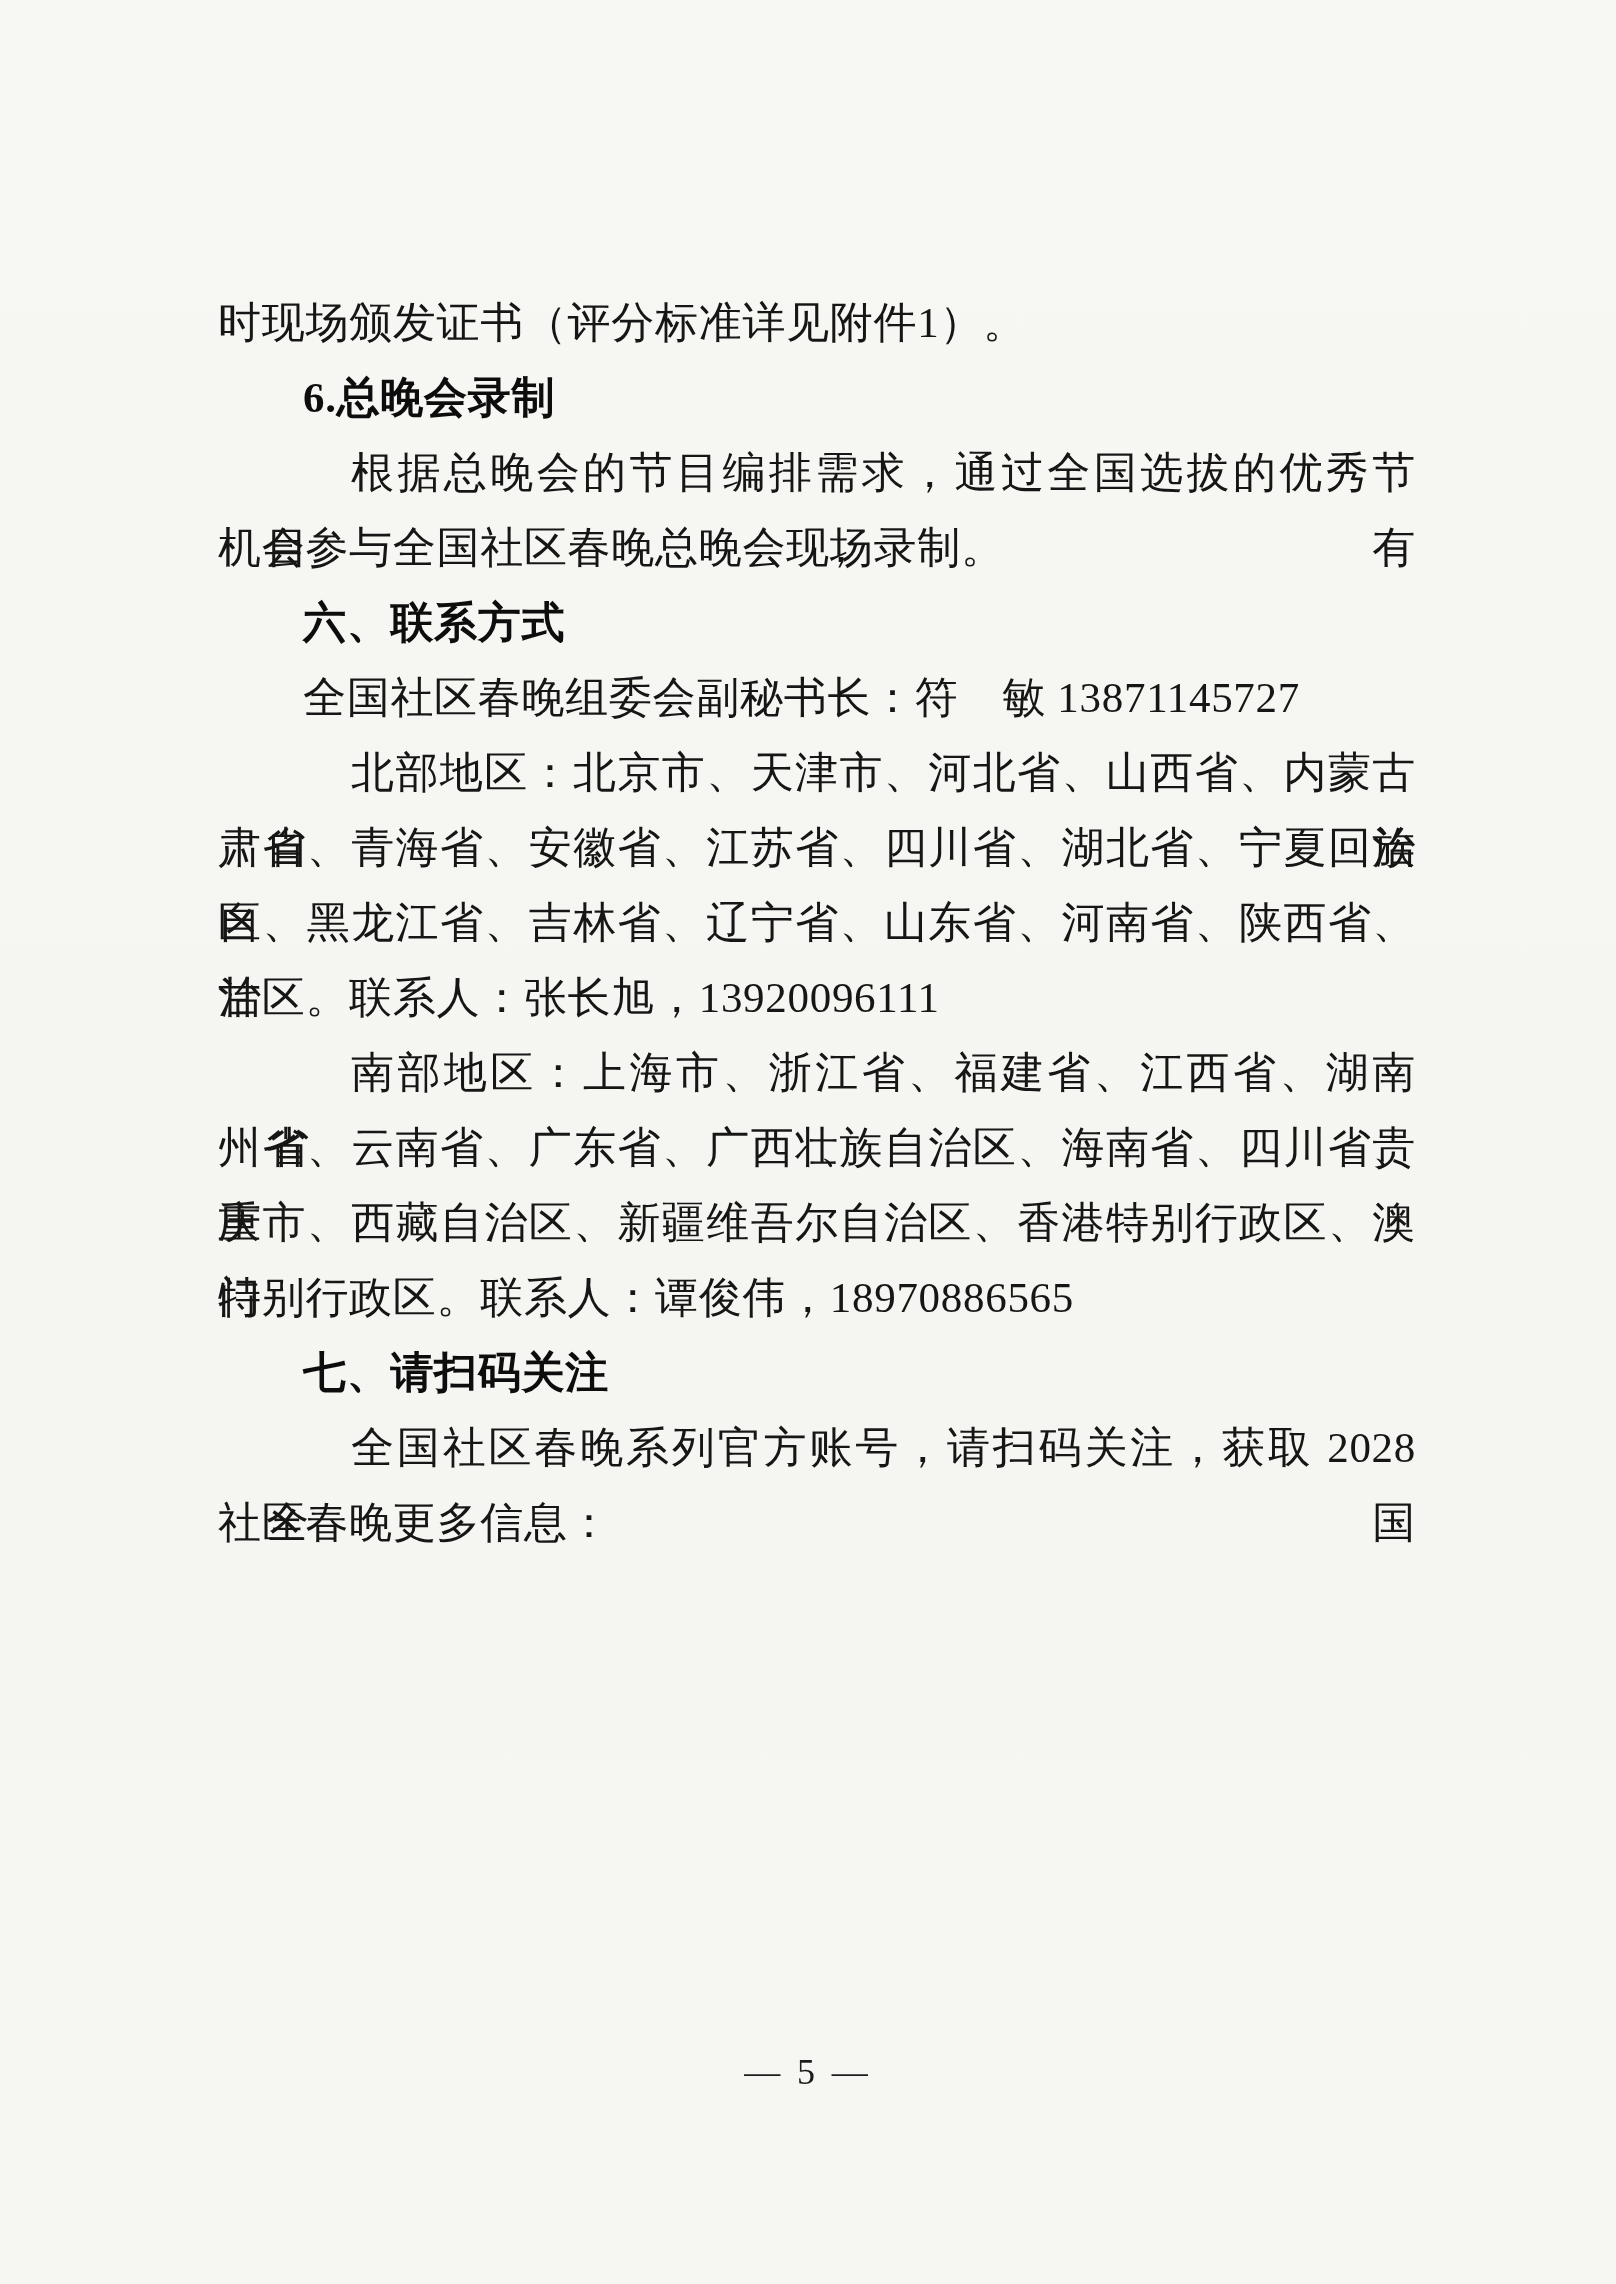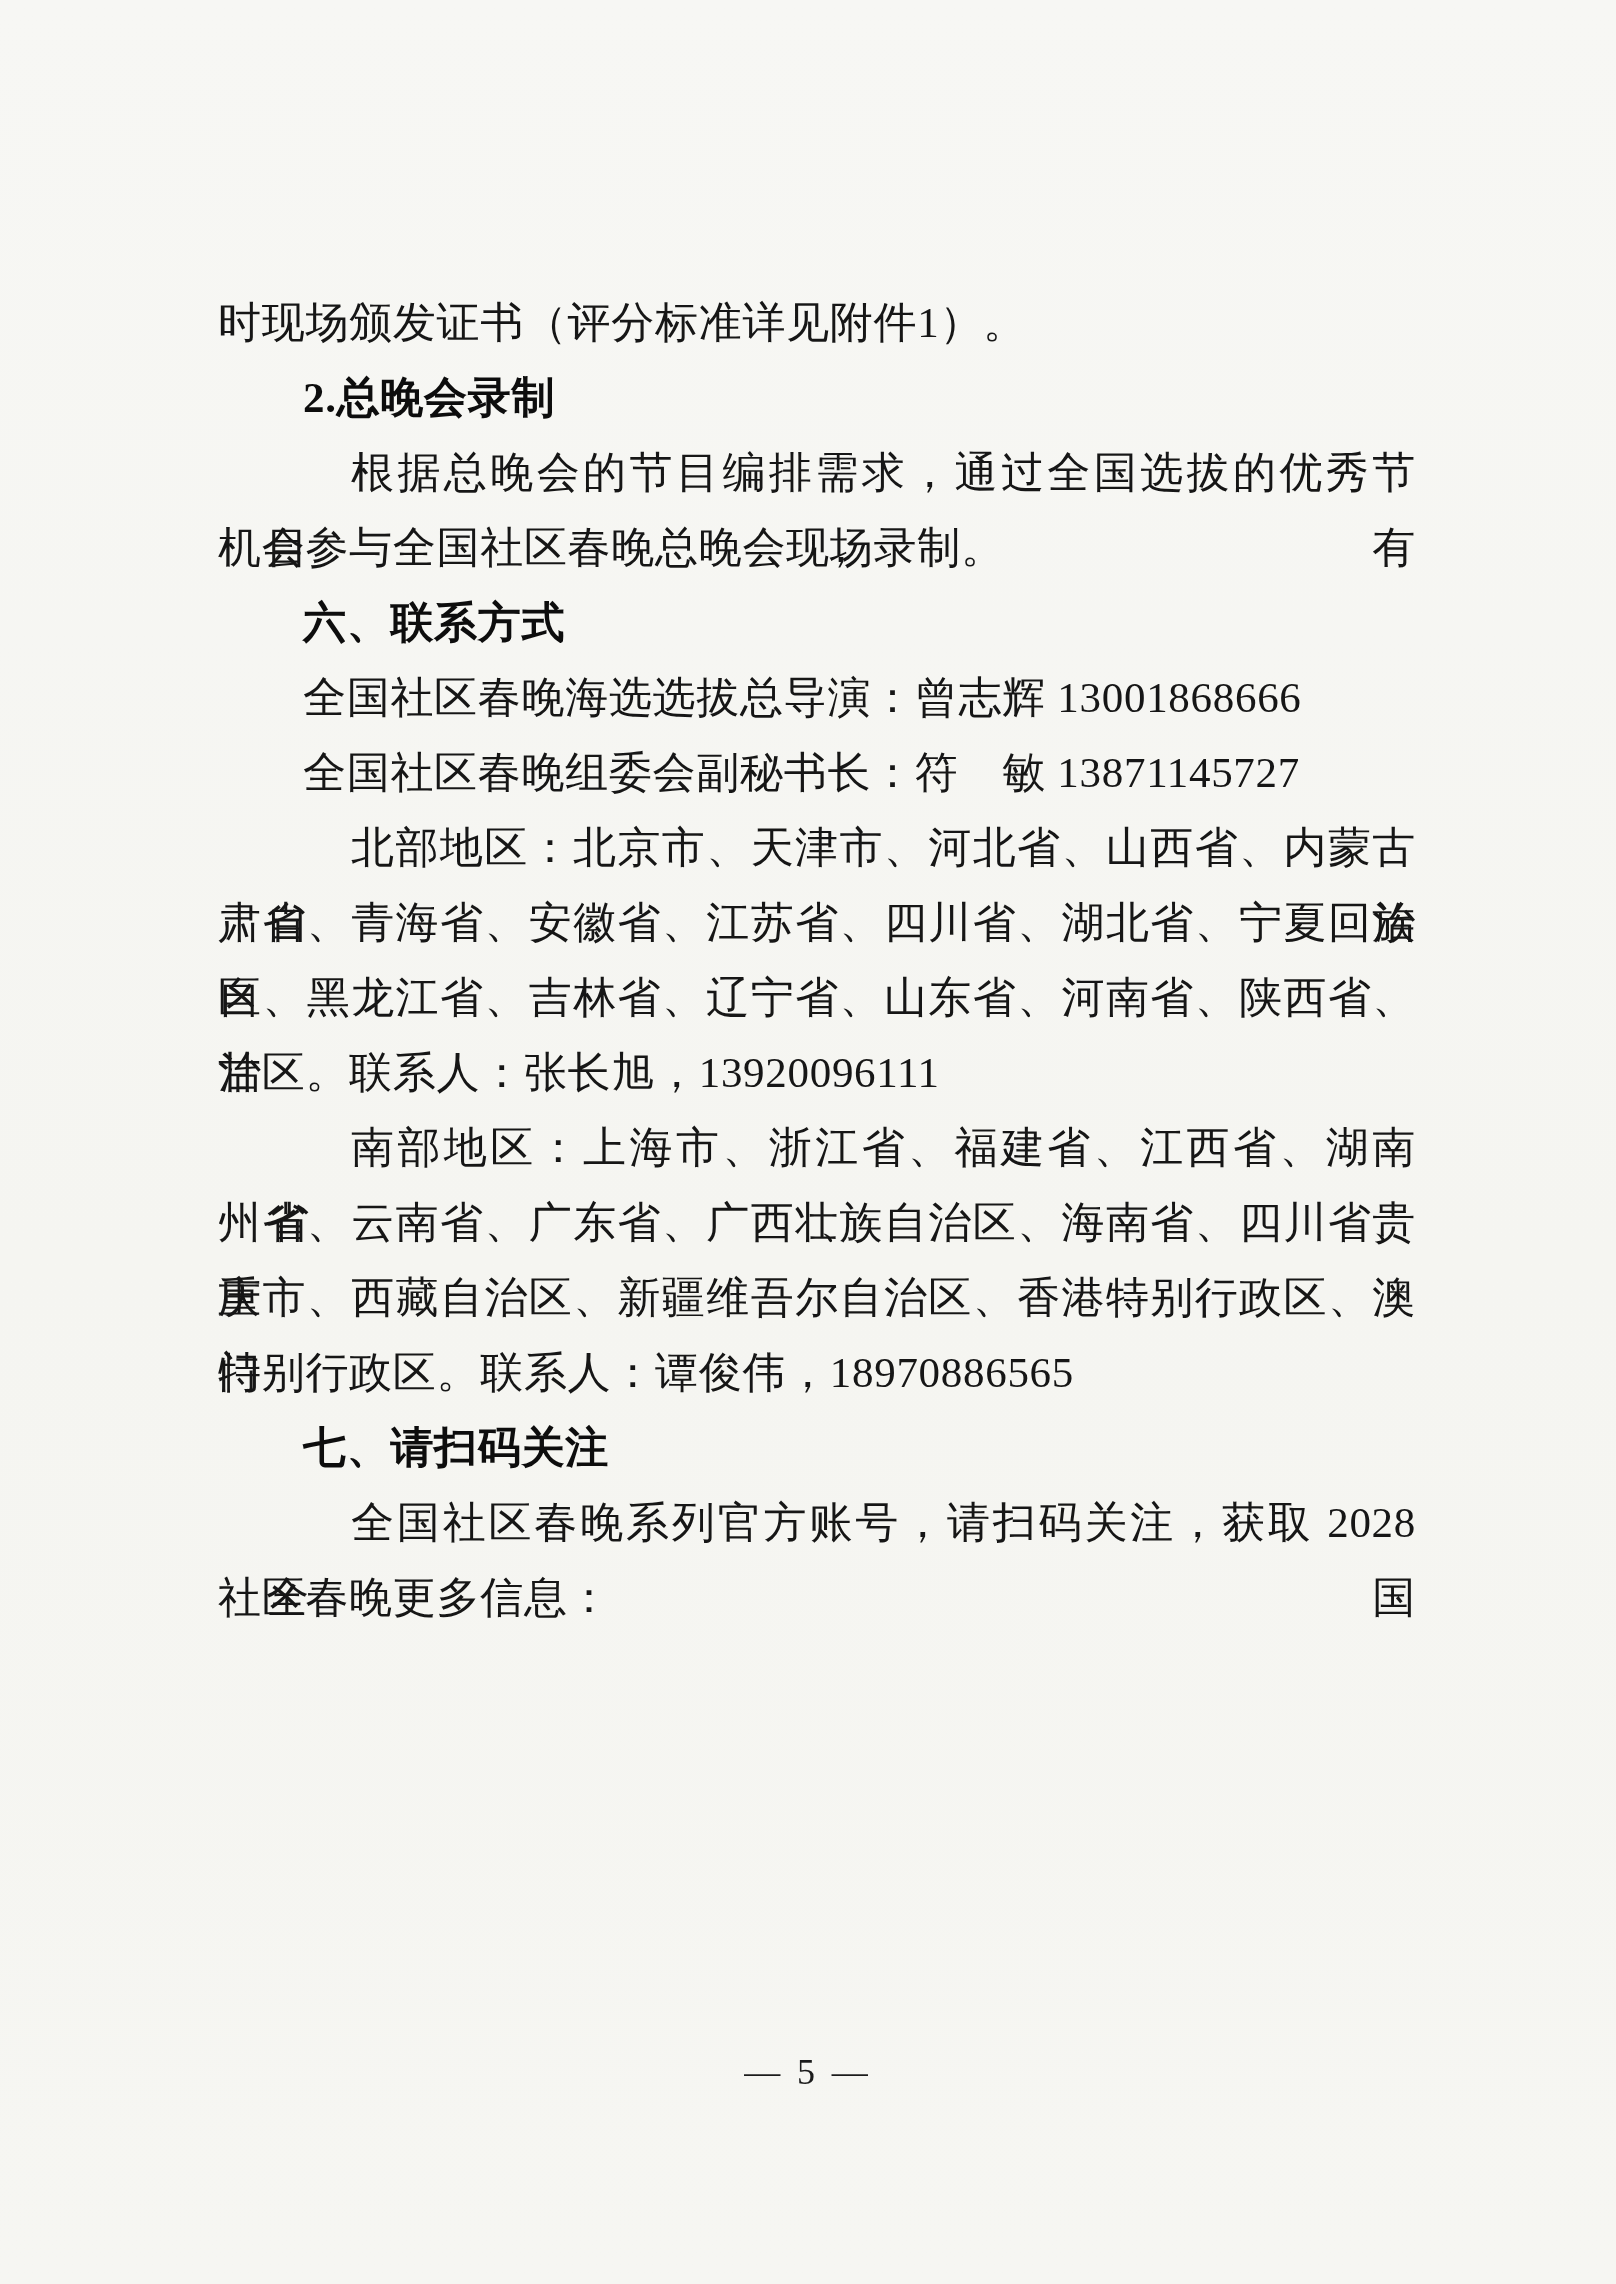--- a/index.html
+++ b/index.html
@@ -62,25 +62,24 @@
     color: #1b1b1b;
     letter-spacing: 3.9px;
   }
 </style>
 </head>
 <body>
 
 <div class="page">
   <div class="doc-body">
     <p class="line">时现场颁发证书（评分标准详见附件1）。</p>
-    <p class="line indent bold">2.总晚会录制</p>
+    <p class="line indent bold">6.总晚会录制</p>
     <p class="line indent fill">根据总晚会的节目编排需求，通过全国选拔的优秀节目，有</p>
     <p class="line">机会参与全国社区春晚总晚会现场录制。</p>
     <p class="line indent bold">六、联系方式</p>
-    <p class="line indent">全国社区春晚海选选拔总导演：曾志辉 13001868666</p>
     <p class="line indent">全国社区春晚组委会副秘书长：符　敏  13871145727</p>
     <p class="line indent fill">北部地区：北京市、天津市、河北省、山西省、内蒙古自治</p>
     <p class="line fill">肃省、青海省、安徽省、江苏省、四川省、湖北省、宁夏回族自</p>
     <p class="line fill">区、黑龙江省、吉林省、辽宁省、山东省、河南省、陕西省、甘</p>
     <p class="line">治区。联系人：张长旭，13920096111</p>
     <p class="line indent fill">南部地区：上海市、浙江省、福建省、江西省、湖南省、贵</p>
     <p class="line fill">州省、云南省、广东省、广西壮族自治区、海南省、四川省、重</p>
     <p class="line fill">庆市、西藏自治区、新疆维吾尔自治区、香港特别行政区、澳门</p>
     <p class="line">特别行政区。联系人：谭俊伟，18970886565</p>
     <p class="line indent bold">七、请扫码关注</p>

